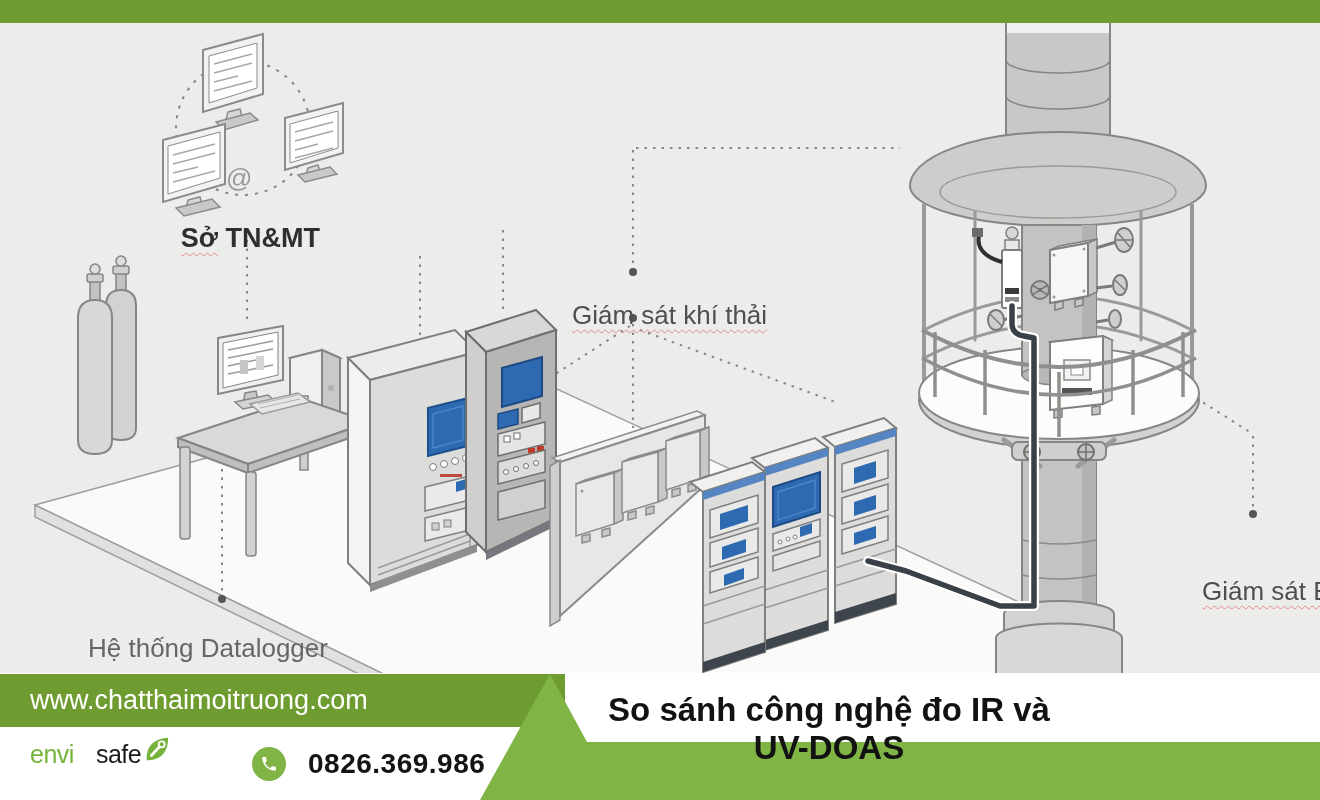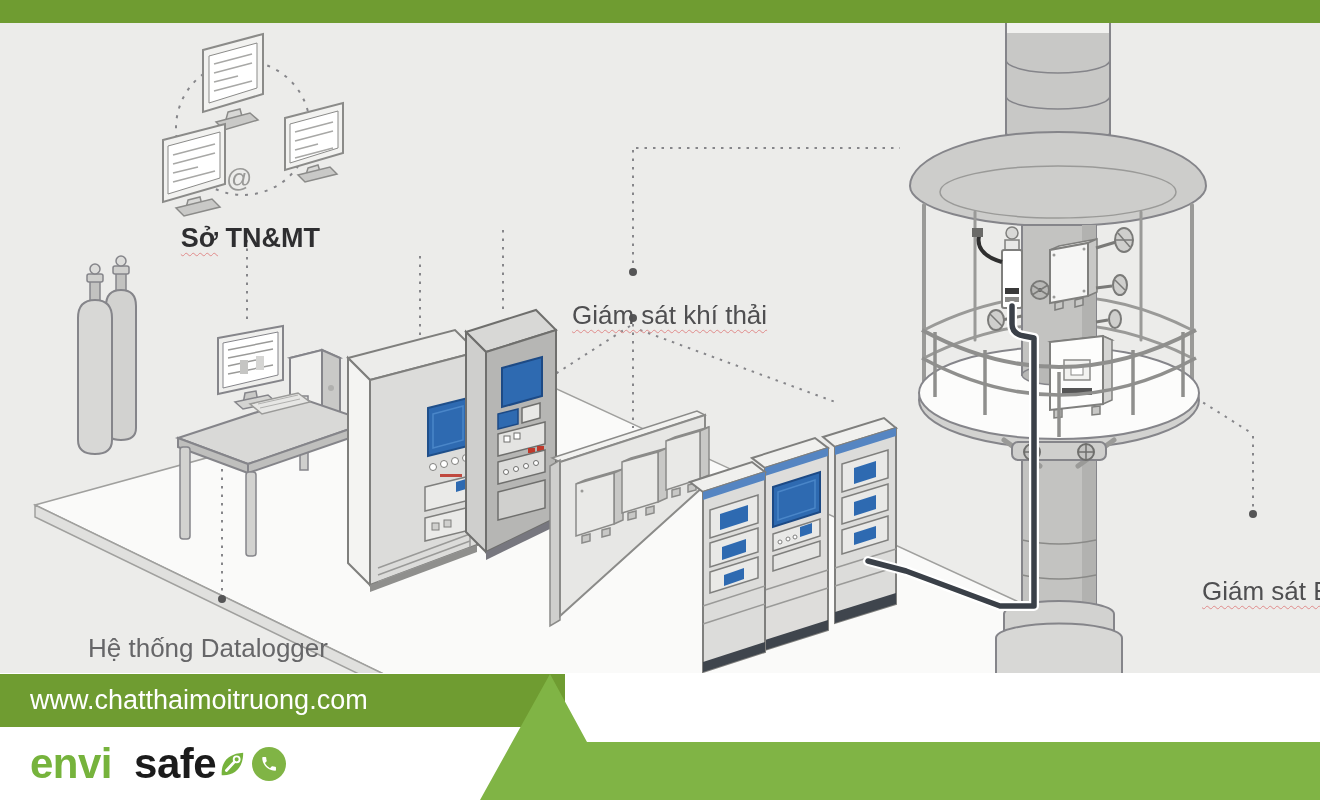--- a/index.html
+++ b/index.html
@@ -15,21 +15,21 @@
   .lbl-emission{left:572px;top:277px;width:190px;text-align:center;}
   .lbl-datalogger{left:88px;top:610px;color:#666668;}
   .lbl-dust{left:1202px;top:553px;}
   .at-symbol{left:226px;top:140px;font-size:26px;color:#9a9a98;}
   .footer{position:absolute;left:0;top:673px;width:1068px;height:127px;background:#ffffff;}
   .url-bar{position:absolute;left:0;top:1px;width:565px;height:53px;background:#6f9c31;}
   .url-text{position:absolute;left:30px;top:0;height:53px;line-height:53px;color:#ffffff;font-size:27px;}
   .green-shape{position:absolute;left:0;top:0;}
   .footer-title{position:absolute;left:590px;right:0;top:18px;text-align:center;
         font-size:33px;font-weight:bold;color:#121212;}
-  .logo{position:absolute;left:30px;top:67px;display:flex;align-items:flex-end;font-size:42px;font-weight:bold;letter-spacing:-0.5px;}
+  .logo{position:absolute;left:30px;top:67px;display:flex;align-items:flex-end;font-size:25px;font-weight:normal;letter-spacing:-0.5px;}
   .logo .envi{color:#76b33c;}
   .logo .safe{color:#1b1b1b;padding-left:22px;}
   .logo .leaf{margin-left:2px;margin-top:-6px;}
   .phone-wrap{position:absolute;left:252px;top:747px;display:flex;align-items:center;}
   .phone-circle{width:34px;height:34px;border-radius:50%;background:#80b445;display:flex;
         align-items:center;justify-content:center;}
   .phone-number{margin-left:22px;font-size:28px;font-weight:bold;color:#141414;letter-spacing:0.5px;}
 </style>
 </head>
 <body>
@@ -407,32 +407,34 @@
     <div class="dlabel lbl-dust wavy">Giám sát Bụ</div>
   </div>
 
   <div class="footer">
     <div class="url-bar">
       <div class="url-text">www.chatthaimoitruong.com</div>
     </div>
     <svg class="green-shape" width="1320" height="127">
       <polygon points="550,1 587,69 1320,69 1320,127 480,127" fill="#80b445"></polygon>
     </svg>
+    <div class="footer-title">So sánh công nghệ đo IR và UV-DOAS</div>
     <div class="logo">
       <span class="envi">envi</span>
         <span class="safe">safe</span>
       <span class="leaf">
         <svg width="28" height="28" viewBox="0 0 30 30">
           <path d="M4,27 C3,14 10,4 27,3 C27,18 19,27 6,27 Z" fill="#76b33c"></path>
           <path d="M9,22 L21,9" stroke="#ffffff" stroke-width="3" stroke-linecap="round"></path>
           <circle cx="20" cy="10" r="3.2" fill="#76b33c" stroke="#ffffff" stroke-width="2"></circle>
         </svg>
       </span>
     </div>
   </div>
   <div class="phone-wrap">
     <div class="phone-circle">
       <svg width="18" height="18" viewBox="0 0 24 24">
         <path d="M6.6 10.8c1.5 2.9 3.8 5.2 6.7 6.7l2.2-2.2c.3-.3.7-.4 1.1-.2 1.2.4 2.4.6 3.7.6.6 0 1 .4 1 1V20c0 .6-.4 1-1 1C10.9 21 3 13.1 3 3.7c0-.6.4-1 1-1h3.3c.6 0 1 .4 1 1 0 1.3.2 2.5.6 3.7.1.4 0 .8-.2 1.1L6.6 10.8z" fill="#ffffff"></path>
       </svg>
     </div>
+    <div class="phone-number">0826.369.986</div>
   </div>
 </div>
 
 </body></html>

